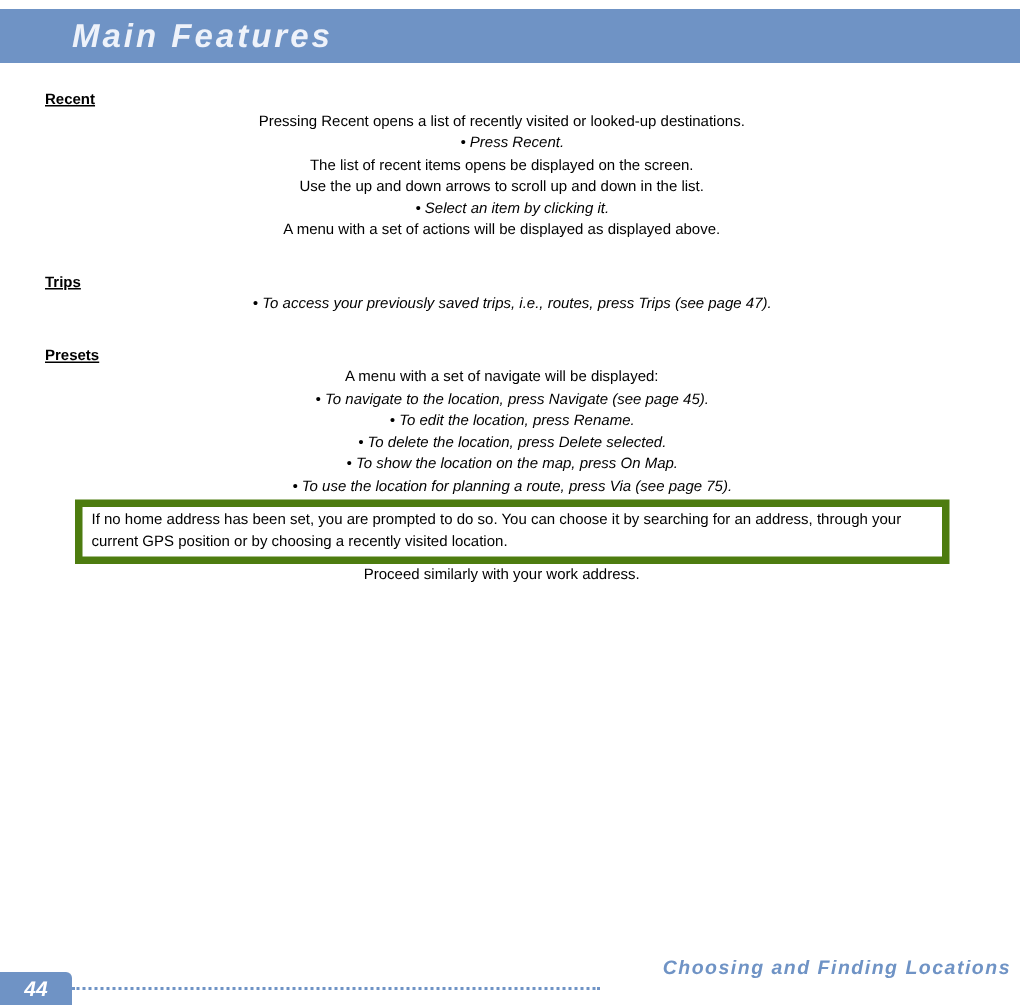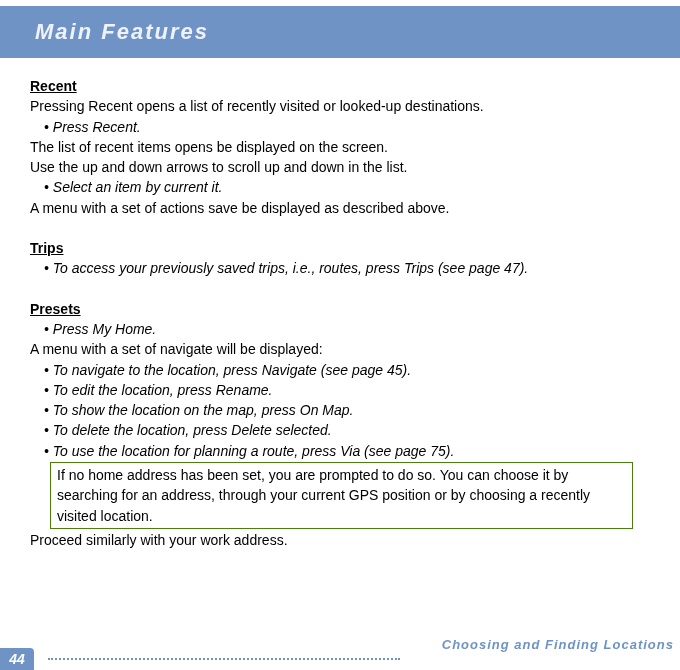--- a/index.html
+++ b/index.html
@@ -6,66 +6,66 @@
   html, body { width: 680px; height: 670px; }
   body {
     font-family: "Helvetica Neue", Helvetica, Arial, sans-serif;
     font-stretch: condensed;
     color: #000;
     background: #fff;
     position: relative;
   }
   .header-bar {
     background: #6f93c5;
-    height: 52px;
+    height: 36px;
     display: flex;
     align-items: center;
-    padding-left: 35px;
+    padding-left: 48px;
     margin-top: 6px;
   }
   .header-bar h1 {
     color: #eef2fa;
     font-family: "Arial Black", Arial, sans-serif;
     font-weight: 900;
     font-style: italic;
     font-size: 22px;
     letter-spacing: 2px;
   }
   .content {
     padding: 18px 41px 0 30px;
-    font-size: 14px;
+    font-size: 10px;
     line-height: 1.45;
   }
   .section-title {
     font-weight: 700;
     text-decoration: underline;
     margin-top: 6px;
   }
   .section-title.first { margin-top: 0; }
-  .para { margin: 0; }
+  .para { margin: 0; text-align: center; }
   .bullet { padding-left: 14px; font-style: italic; }
   .spacer { height: 14px; }
   .note-box {
-    border: 1px solid #4d7c0f;
+    border: 5px solid #4d7c0f;
     padding: 2px 6px;
     margin-left: 20px;
     margin-right: 6px;
     margin-top: 1px;
     margin-bottom: 1px;
     line-height: 1.45;
   }
   .footer {
     position: absolute;
     left: 0; right: 0; bottom: 0;
     height: 32px;
   }
   .page-badge {
     position: absolute;
     left: 0; bottom: 0;
-    width: 34px; height: 22px;
+    width: 48px; height: 22px;
     background: #6f93c5;
     color: #fff;
     font-family: "Arial Black", Arial, sans-serif;
     font-weight: 900;
     font-style: italic;
     font-size: 14px;
     display: flex;
     align-items: center;
     justify-content: center;
     border-top-right-radius: 4px;
@@ -97,37 +97,36 @@
   <h1>Main Features</h1>
 </div>
 
 <div class="content">
 
   <div class="section-title first">Recent</div>
   <div class="para">Pressing Recent opens a list of recently visited or looked-up destinations.</div>
   <div class="para bullet">• Press Recent.</div>
   <div class="para">The list of recent items opens be displayed on the screen.</div>
   <div class="para">Use the up and down arrows to scroll up and down in the list.</div>
-  <div class="para bullet">• Select an item by current it.</div>
-  <div class="para">A menu with a set of actions save be displayed as described above.</div>
+  <div class="para bullet">• Select an item by clicking it.</div>
+  <div class="para">A menu with a set of actions will be displayed as displayed above.</div>
 
   <div class="spacer"></div>
 
   <div class="section-title">Trips</div>
   <div class="para bullet">• To access your previously saved trips, i.e., routes, press Trips (see page 47).</div>
 
   <div class="spacer"></div>
 
   <div class="section-title">Presets</div>
-  <div class="para bullet">• Press My Home.</div>
   <div class="para">A menu with a set of navigate will be displayed:</div>
   <div class="para bullet">• To navigate to the location, press Navigate (see page 45).</div>
   <div class="para bullet">• To edit the location, press Rename.</div>
+  <div class="para bullet">• To delete the location, press Delete selected.</div>
   <div class="para bullet">• To show the location on the map, press On Map.</div>
-  <div class="para bullet">• To delete the location, press Delete selected.</div>
   <div class="para bullet">• To use the location for planning a route, press Via (see page 75).</div>
   <div class="note-box">If no home address has been set, you are prompted to do so. You can choose it by searching for an address, through your current GPS position or by choosing a recently visited location.</div>
   <div class="para">Proceed similarly with your work address.</div>
 
 </div>
 
 <div class="footer">
   <div class="page-badge">44</div>
   <div class="dots"></div>
   <div class="section-label">Choosing and Finding Locations</div>

